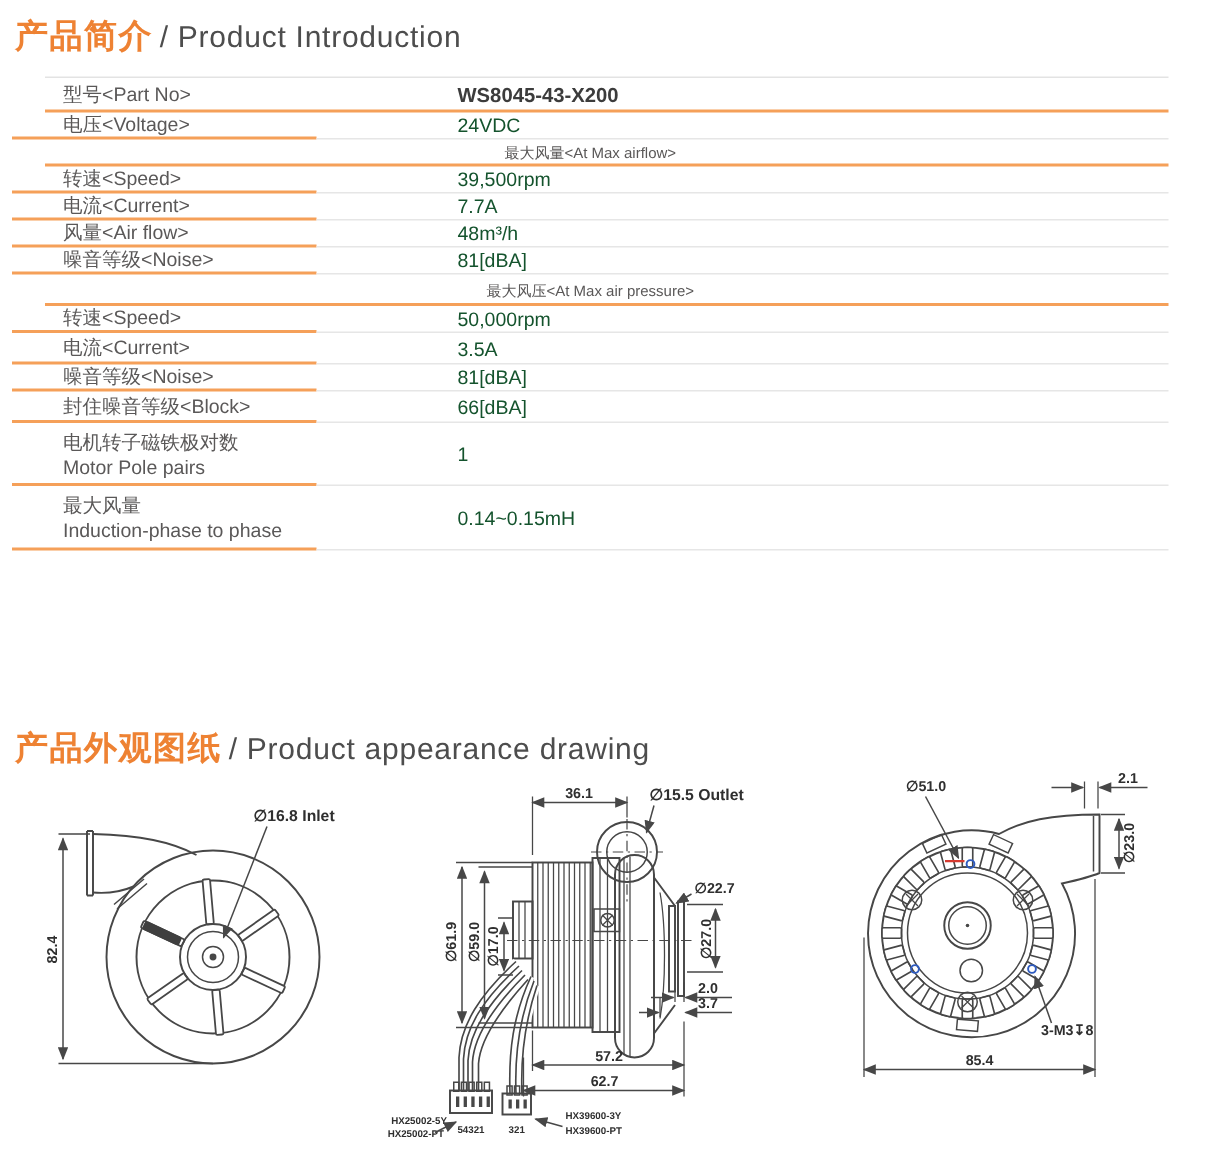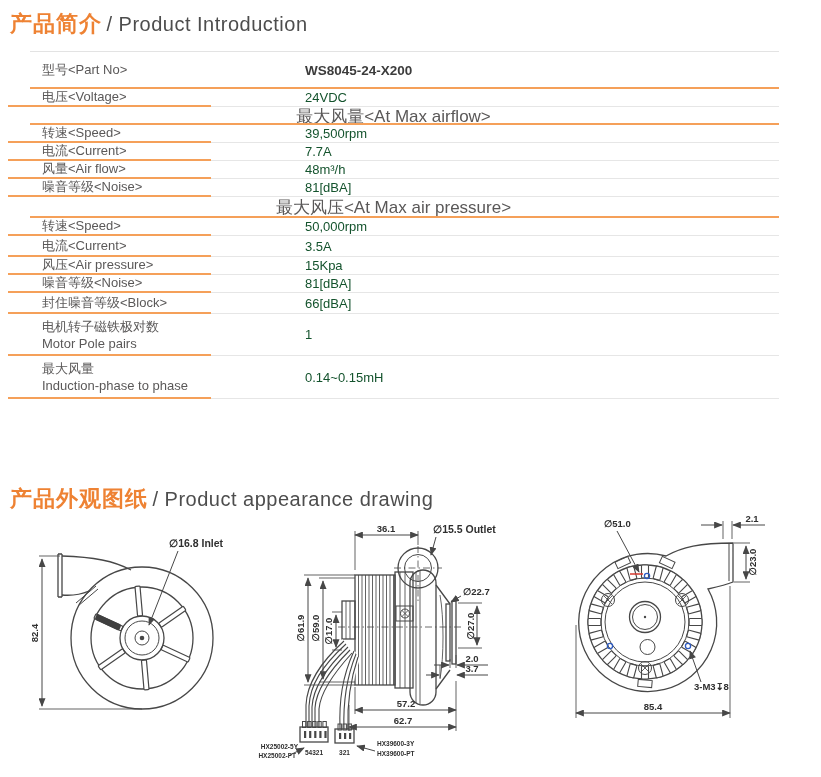--- a/index.html
+++ b/index.html
@@ -7,29 +7,29 @@
         font-family:"Liberation Sans",sans-serif;color:#5a5858;}
   
   .sec-title{position:absolute;left:10px;white-space:nowrap;}
   .sec-title .zh{font-size:22px;font-weight:800;color:#ee8233;letter-spacing:1px;font-family:Liberation Mono, monospace;}
   .sec-title .en{font-size:20px;font-weight:400;color:#4d4d4d;letter-spacing:.5px;}
   #title1{top:9px;} #title2{top:484px;}
   
   .spec-table{position:absolute;left:8px;top:51px;width:771px;}
   .spec-table::before{content:'';position:absolute;top:0;left:22px;right:0;height:1px;background:#e3e3e3;}
   .row{display:flex;position:relative;box-sizing:border-box;}
-  .h26{height:38px}.h22{height:18px}.h21{height:21px}.h42{height:42px}.h43{height:43px}
+  .h26{height:24px}.h22{height:18px}.h21{height:21px}.h42{height:42px}.h43{height:43px}
   .lbl{width:203px;box-sizing:border-box;padding-left:34px;display:flex;align-items:center;
        font-size:13px;color:#5a5858;border-bottom:2px solid #f5a059;}
   .val{flex:1;box-sizing:border-box;padding-left:94px;display:flex;align-items:center;
        font-size:13px;color:#14532d;border-bottom:1px solid #e6e6e6;}
   .row-full .lbl,.row-full .val{border-bottom:none;}
   .row-full::after{content:'';position:absolute;left:22px;right:0;bottom:0;height:2px;background:#f5a059;}
   .row-partno .val{font-weight:700;font-size:13.5px;color:#3c3c3c;}
-  .row-section{display:flex;align-items:center;justify-content:center;font-size:17px;color:#5a5858;}
+  .row-section{display:flex;align-items:center;justify-content:center;font-size:10px;color:#5a5858;}
   .lbl2{display:block;padding-top:4px;line-height:17px;}
   .lbl2 span{display:block;}
   
   .drawing{position:absolute;}
   #dw-inlet{left:12px;top:526px;}
   #dw-side{left:250px;top:515px;}
   #dw-rear{left:560px;top:510px;}
   svg .ol{stroke:#474747;fill:none;stroke-width:1.3;}
   svg .il{stroke:#474747;fill:none;stroke-width:1;}
   svg .tl{stroke:#474747;fill:none;stroke-width:.85;}
@@ -45,21 +45,21 @@
 <div class="page">
 
   <div class="sec-title" id="title1">
     <span class="zh">产品简介</span>
     <span class="en">/ Product Introduction</span>
   </div>
 
   <div class="spec-table">
     <div class="row h26 row-full row-partno">
       <div class="lbl">型号&lt;Part No&gt;</div>
-      <div class="val">WS8045-24-X200</div>
+      <div class="val">WS8045-43-X200</div>
     </div>
     <div class="row h22">
       <div class="lbl">电压&lt;Voltage&gt;</div>
       <div class="val">24VDC</div>
     </div>
     <div class="row h22 row-full row-section">最大风量&lt;At Max airflow&gt;</div>
     <div class="row h22">
       <div class="lbl">转速&lt;Speed&gt;</div>
       <div class="val">39,500rpm</div>
     </div>
@@ -76,24 +76,20 @@
       <div class="val">81[dBA]</div>
     </div>
     <div class="row h21 row-full row-section">最大风压&lt;At Max air pressure&gt;</div>
     <div class="row h22">
       <div class="lbl">转速&lt;Speed&gt;</div>
       <div class="val">50,000rpm</div>
     </div>
     <div class="row h21">
       <div class="lbl">电流&lt;Current&gt;</div>
       <div class="val">3.5A</div>
-    </div>
-    <div class="row h22">
-      <div class="lbl">风压&lt;Air pressure&gt;</div>
-      <div class="val">15Kpa</div>
     </div>
     <div class="row h22">
       <div class="lbl">噪音等级&lt;Noise&gt;</div>
       <div class="val">81[dBA]</div>
     </div>
     <div class="row h21">
       <div class="lbl">封住噪音等级&lt;Block&gt;</div>
       <div class="val">66[dBA]</div>
     </div>
     <div class="row h42">

